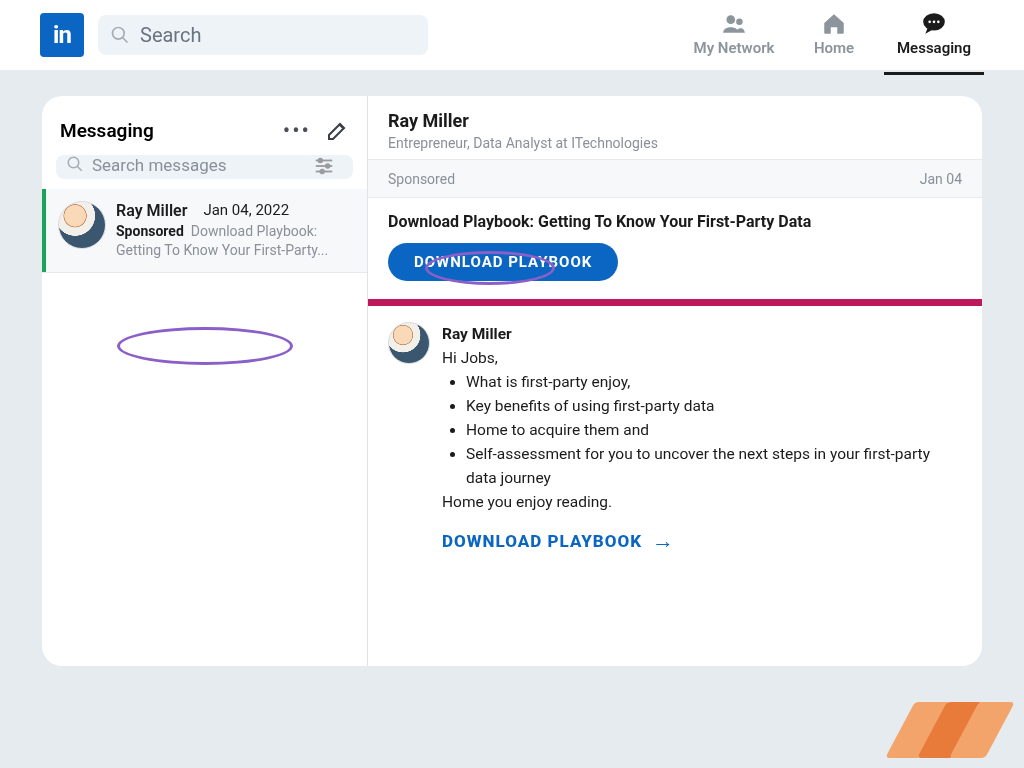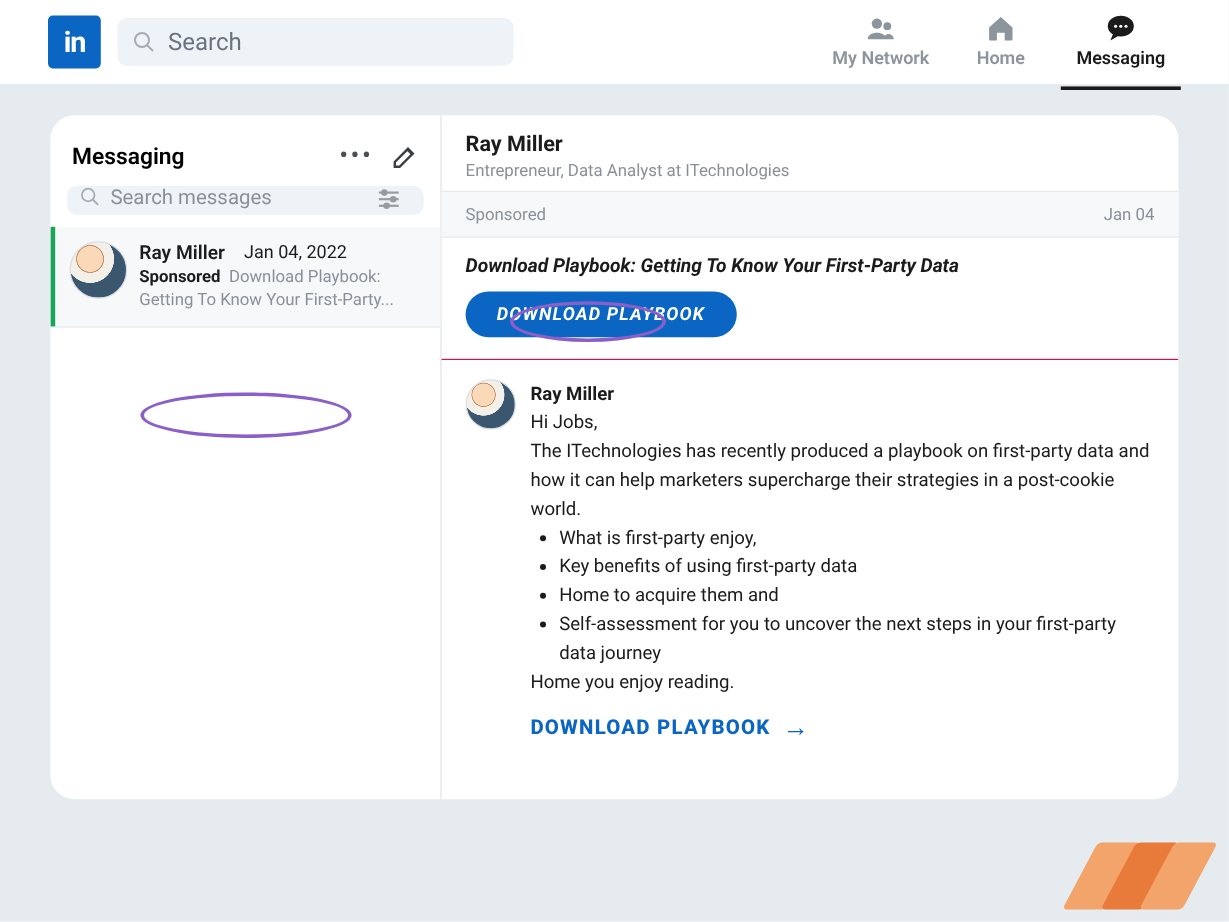--- a/index.html
+++ b/index.html
@@ -44,21 +44,21 @@
   .thread-preview { font-size:14px; color:#8a9099; line-height:1.35; margin-top:2px;}
   .thread-preview b { color:#1c1c1c; font-weight:700; }
 
   
   .rhead { padding: 14px 20px 8px; border-bottom:1px solid #e7e9ec;}
   .rname { font-weight:700; font-size:18px; color:#1b1b1b; }
   .rtitle { font-size:14px; color:#8a9099; margin-top:4px;}
   .sponsored-row { height:38px; display:flex; align-items:center; background:#f6f8fa; padding:0 20px; border-bottom:1px solid #e7e9ec; font-size:14px; color:#8a9099;}
   .sponsored-row .r { margin-left:auto; }
 
-  .cta-block { padding: 14px 20px 18px; border-bottom:1px solid #be185d;font-style:italic;}
+  .cta-block { padding: 14px 20px 18px; border-bottom:7px solid #be185d;}
   .cta-title { font-weight:700; font-size:16px; color:#1b1b1b; }
   .cta-btn { margin-top: 12px; display:inline-block; background:#0a66c2; color:#fff; font-weight:700; font-size:15px; letter-spacing:1px; padding: 10px 26px; border-radius: 26px; cursor:pointer;}
 
   .msgbody { padding: 16px 20px 0; display:flex; gap:12px; overflow:auto;}
   .msgtext { flex:1; font-size:15.5px; color:#1b1b1b; line-height:1.55;}
   .msgtext .sender { font-weight:700; }
   .msgtext ul { padding-left: 24px; }
   .inline-cta { margin-top:10px; color:#0a66c2; font-size:17px; font-weight:800; letter-spacing:1px; display:flex; align-items:center; gap:10px; cursor:pointer;}
   .arrow { font-size:22px; }
 
@@ -163,21 +163,20 @@
     </div>
     <div class="cta-block">
       <div class="cta-title">Download Playbook: Getting To Know Your First-Party Data</div>
       <div class="cta-btn">DOWNLOAD PLAYBOOK</div>
     </div>
     <div class="msgbody">
       <div class="avatar small"></div>
       <div class="msgtext">
         <div class="sender">Ray Miller</div>
         <div>Hi Jobs,</div>
-        <div>The ITechnologies has recently produced a playbook on first-party data and how it can help marketers supercharge their strategies in a post-cookie world.</div>
         <ul>
           <li>What is first-party enjoy,</li>
           <li>Key benefits of using first-party data</li>
           <li>Home to acquire them and</li>
           <li>Self-assessment for you to uncover the next steps in your first-party data journey</li>
         </ul>
         <div>Home you enjoy reading.</div>
         <div class="inline-cta">
           <span>DOWNLOAD PLAYBOOK</span>
           <span class="arrow">→</span>

